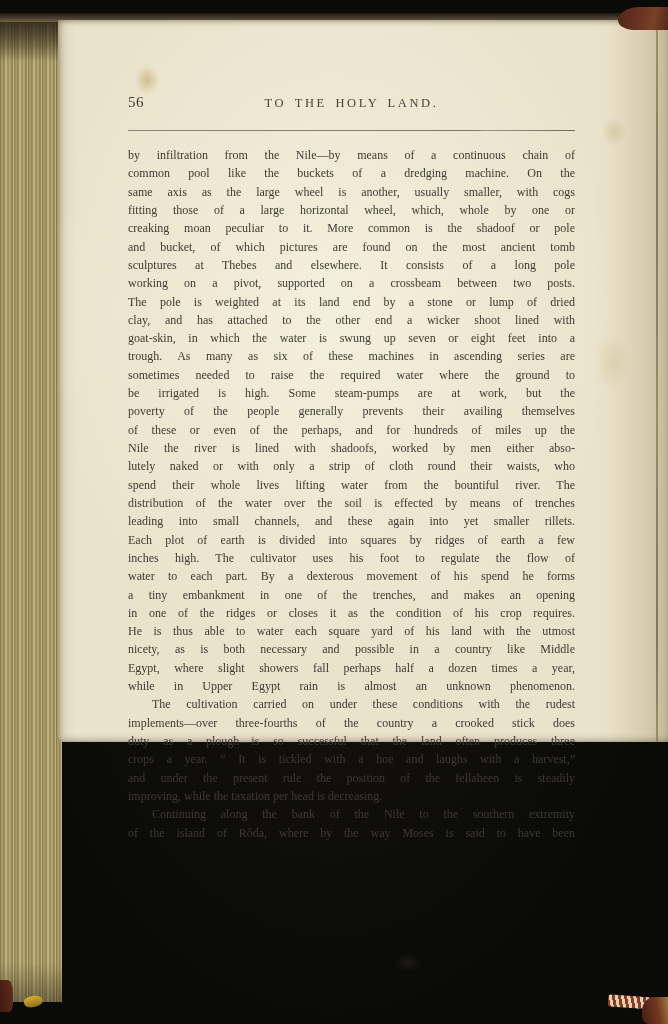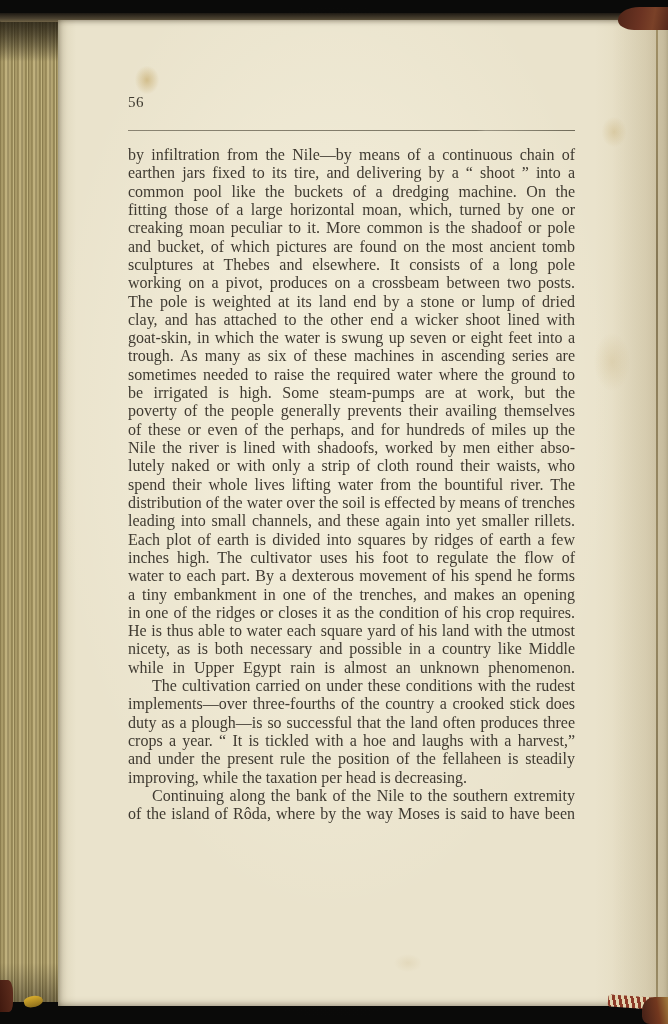--- a/index.html
+++ b/index.html
@@ -30,21 +30,21 @@
       repeating-linear-gradient(90deg,
         #7e7043 0px, #b4a571 2px, #8d7e4f 4px, #cfc08a 6px,
         #93855a 8px, #c0b17c 10px, #857748 12px, #d6c892 14px);
   }
   .edge-stack-shade {
     position: absolute; left: 0; top: 22px; width: 62px; height: 40px;
     background: linear-gradient(180deg, rgba(30,25,15,0.6), rgba(30,25,15,0));
   }
   
   .page {
-    position: absolute; left: 58px; top: 20px; width: 610px; height: 986px;
+    position: absolute; left: 58px; top: 20px; width: 610px; height: 722px;
     background:
       radial-gradient(ellipse at 45% 40%, rgba(255,252,238,0.5) 0%, rgba(255,252,238,0) 60%),
       linear-gradient(90deg, #ddd5ba 0%, #eae3cc 3%, #eae3cc 88%, #e0d7bb 97%, #d8cfb2 100%),
       #e9e2cb;
     box-shadow: inset 4px 0 8px -4px rgba(60,50,30,0.5), inset 0 4px 6px -4px rgba(60,50,30,0.55), inset 0 -5px 8px -5px rgba(60,50,30,0.45);
   }
   
   .gutter-shade {
     position: absolute; right: 0; top: 0; width: 56px; height: 100%;
     background: linear-gradient(90deg, rgba(120,100,58,0) 0%, rgba(120,100,58,0.10) 60%, rgba(110,90,50,0.20) 100%);
@@ -108,21 +108,21 @@
     color: #47423a;
     word-spacing: 3px;
   }
   .header-rule {
     position: absolute; left: 70px; top: 110px; width: 447px; height: 1px;
     background: linear-gradient(90deg, #8a8472 0%, #7d7866 78%, #9a9482 80%, #6f6a58 100%);
   }
   .textblock {
     position: absolute; left: 70px; top: 126px; width: 447px;
     color: #3f3a31;
-    font-size: 16px;
+    font-size: 12px;
   }
   .line {
     line-height: 18.32px;
     height: 18.32px;
     text-align: justify;
     text-align-last: justify;
     white-space: nowrap;
     overflow: visible;
   }
   .line.indent { text-indent: 24px; }
@@ -138,53 +138,55 @@
   <div class="edge-stack-shade"></div>
 
   <div class="page">
     <div class="stain stain-1"></div>
     <div class="stain stain-2"></div>
     <div class="stain stain-3"></div>
     <div class="stain stain-4"></div>
 
     <div class="running-head-row">
       <span class="page-number">56</span>
+      <span class="running-header">TO THE HOLY LAND.</span>
     </div>
 
     <div class="header-rule"></div>
 
     <div class="textblock">
         <div class="line">by infiltration from the Nile—by means of a continuous chain of</div>
-        <div class="line">earthen jars fixed to its tire, and delivering by a “ shoot ” into a</div>
         <div class="line">common pool like the buckets of a dredging machine.  On the</div>
-        <div class="line">fitting those of a large horizontal moan, which, turned by one or</div>
+        <div class="line">same axis as the large wheel is another, usually smaller, with cogs</div>
+        <div class="line">fitting those of a large horizontal wheel, which, whole by one or</div>
         <div class="line">creaking moan peculiar to it.  More common is the shadoof or pole</div>
         <div class="line">and bucket, of which pictures are found on the most ancient tomb</div>
         <div class="line">sculptures at Thebes and elsewhere.  It consists of a long pole</div>
-        <div class="line">working on a pivot, produces on a crossbeam between two posts.</div>
+        <div class="line">working on a pivot, supported on a crossbeam between two posts.</div>
         <div class="line">The pole is weighted at its land end by a stone or lump of dried</div>
         <div class="line">clay, and has attached to the other end a wicker shoot lined with</div>
         <div class="line">goat-skin, in which the water is swung up seven or eight feet into a</div>
         <div class="line">trough.  As many as six of these machines in ascending series are</div>
         <div class="line">sometimes needed to raise the required water where the ground to</div>
         <div class="line">be irrigated is high.  Some steam-pumps are at work, but the</div>
         <div class="line">poverty of the people generally prevents their availing themselves</div>
         <div class="line">of these or even of the perhaps, and for hundreds of miles up the</div>
         <div class="line">Nile the river is lined with shadoofs, worked by men either abso-</div>
         <div class="line">lutely naked or with only a strip of cloth round their waists, who</div>
         <div class="line">spend their whole lives lifting water from the bountiful river.  The</div>
         <div class="line">distribution of the water over the soil is effected by means of trenches</div>
         <div class="line">leading into small channels, and these again into yet smaller rillets.</div>
         <div class="line">Each plot of earth is divided into squares by ridges of earth a few</div>
         <div class="line">inches high.  The cultivator uses his foot to regulate the flow of</div>
         <div class="line">water to each part.  By a dexterous movement of his spend he forms</div>
         <div class="line">a tiny embankment in one of the trenches, and makes an opening</div>
         <div class="line">in one of the ridges or closes it as the condition of his crop requires.</div>
         <div class="line">He is thus able to water each square yard of his land with the utmost</div>
         <div class="line">nicety, as is both necessary and possible in a country like Middle</div>
+        <div class="line">Egypt, where slight showers fall perhaps half a dozen times a year,</div>
         <div class="line">while in Upper Egypt rain is almost an unknown phenomenon.</div>
         <div class="line indent">The cultivation carried on under these conditions with the rudest</div>
         <div class="line">implements—over three-fourths of the country a crooked stick does</div>
         <div class="line">duty as a plough—is so successful that the land often produces three</div>
         <div class="line">crops a year.  “ It is tickled with a hoe and laughs with a harvest,”</div>
         <div class="line">and under the present rule the position of the fellaheen is steadily</div>
         <div class="line last">improving, while the taxation per head is decreasing.</div>
         <div class="line indent">Continuing along the bank of the Nile to the southern extremity</div>
         <div class="line">of the island of Rôda, where by the way Moses is said to have been</div>
       </div>

